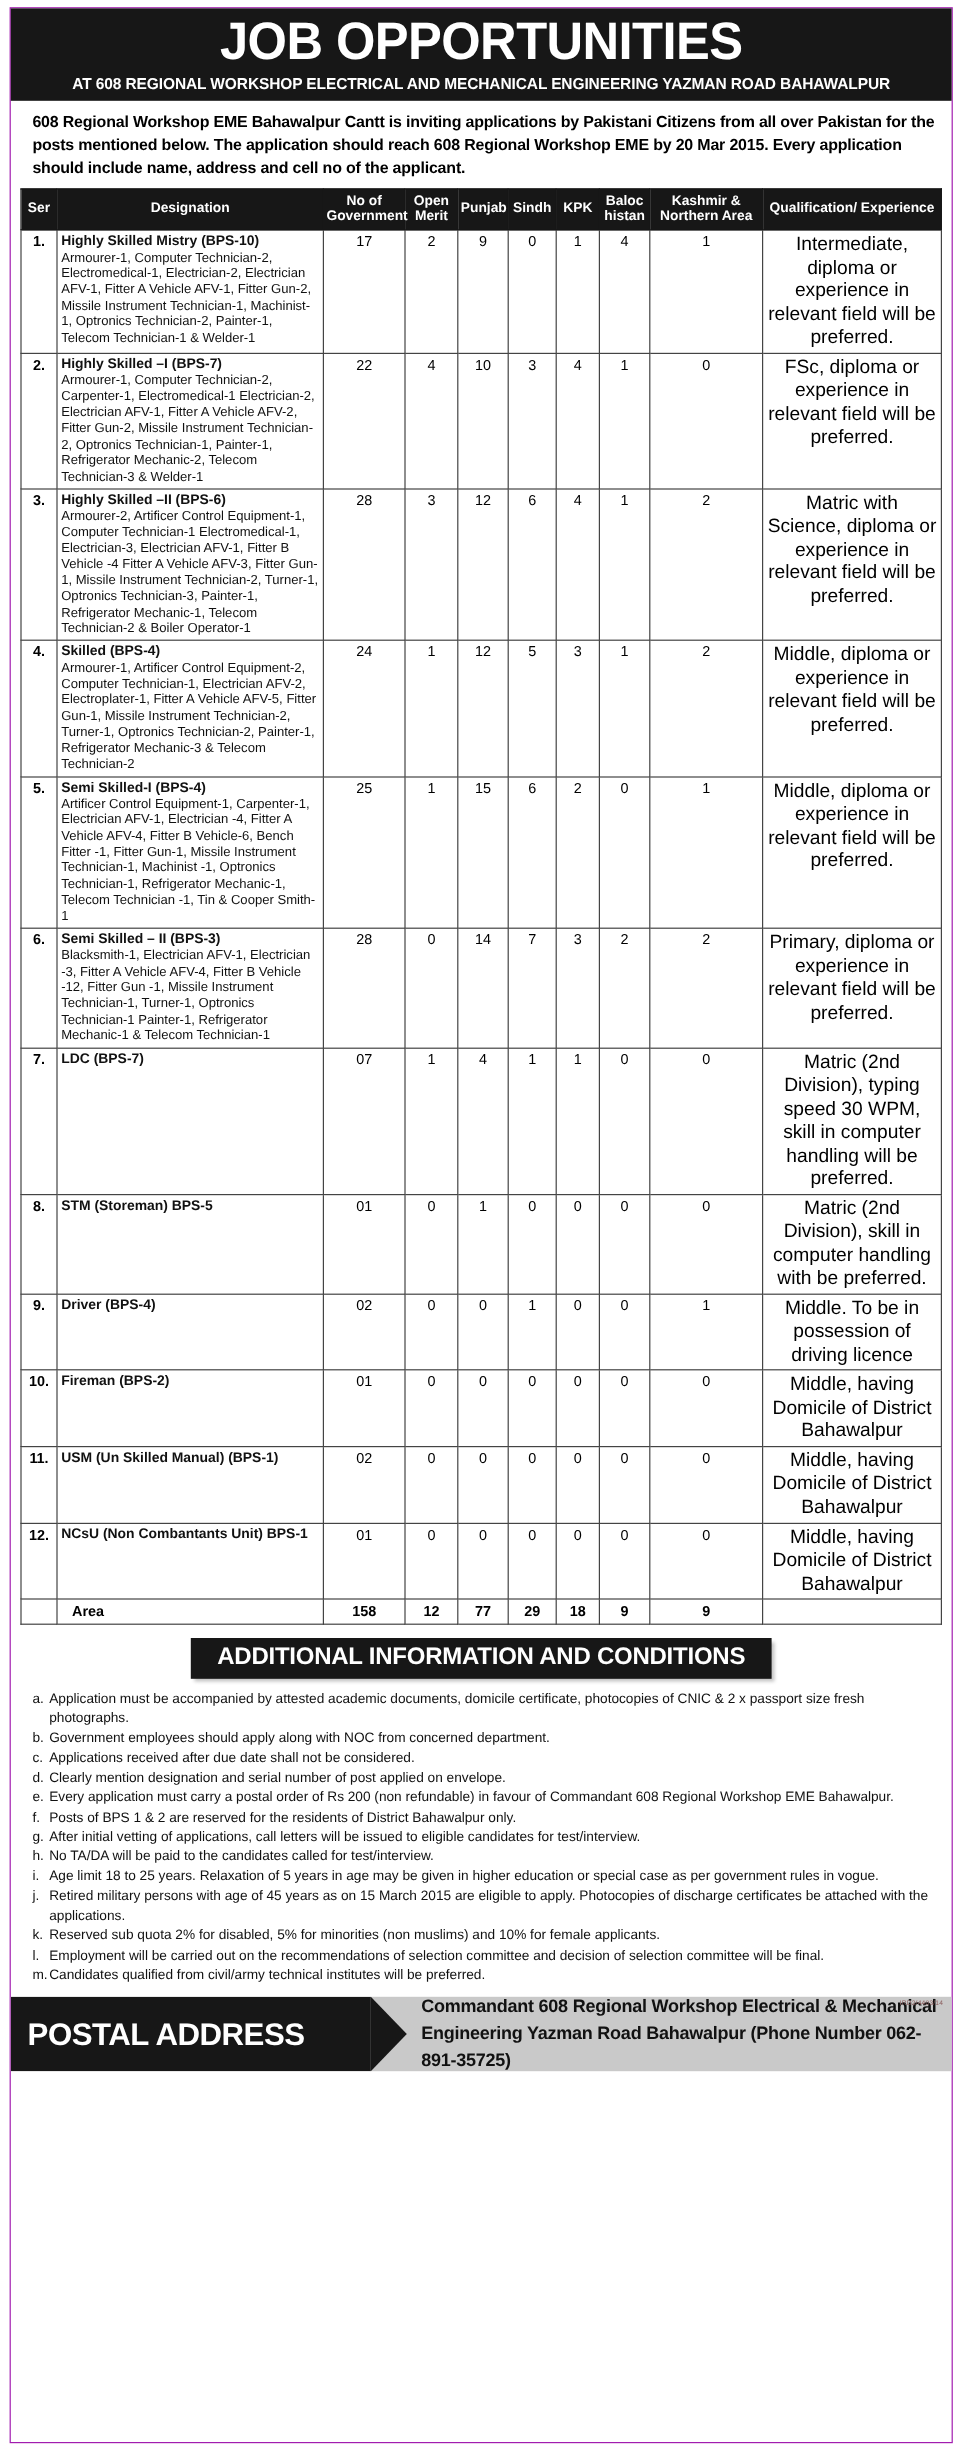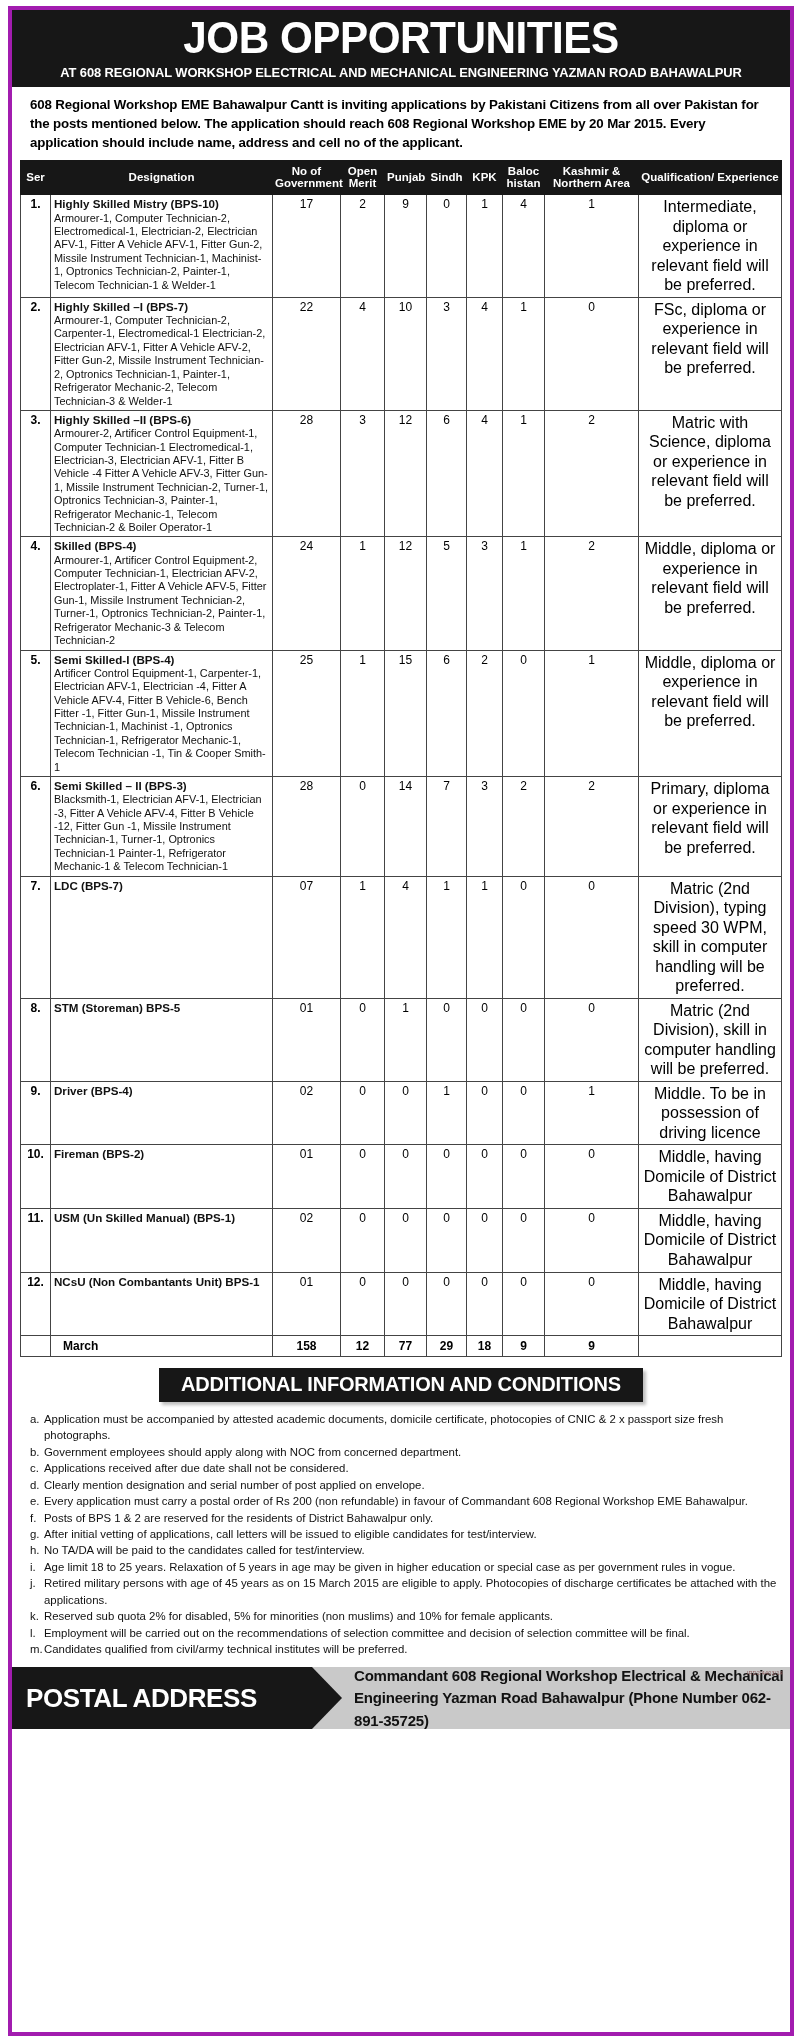--- a/index.html
+++ b/index.html
@@ -18,21 +18,21 @@
     background: #ffffff;
     box-sizing: border-box;
     overflow: hidden;
   }
   .outer-frame {
     position: absolute;
     left: 8px;
     top: 6px;
     width: 786px;
     height: 2030px;
-    border: 4px solid #a21caf;
+    border: 1px solid #a21caf;
     box-sizing: border-box;
     background: #fff;
   }
 
   
   .masthead {
     background: #171717;
     color: #fff;
     padding: 6px 10px 7px 10px;
     text-align: center;
@@ -379,21 +379,21 @@
               <td class="desig">
                 <span class="post-title">STM (Storeman) BPS-5</span>
               </td>
               <td class="num">01</td>
               <td class="num">0</td>
               <td class="num">1</td>
               <td class="num">0</td>
               <td class="num">0</td>
               <td class="num">0</td>
               <td class="num">0</td>
-              <td class="qual">Matric (2nd Division), skill in computer handling will be preferred.</td>
+              <td class="qual">Matric (2nd Division), skill in computer handling with be preferred.</td>
             </tr>
             <tr>
               <td class="ser">9.</td>
               <td class="desig">
                 <span class="post-title">Driver (BPS-4)</span>
               </td>
               <td class="num">02</td>
               <td class="num">0</td>
               <td class="num">0</td>
               <td class="num">1</td>
@@ -439,21 +439,21 @@
               <td class="num">0</td>
               <td class="num">0</td>
               <td class="num">0</td>
               <td class="num">0</td>
               <td class="num">0</td>
               <td class="num">0</td>
               <td class="qual">Middle, having Domicile of District Bahawalpur</td>
             </tr>
             <tr class="total-row">
               <td></td>
-              <td class="total-label">March</td>
+              <td class="total-label">Area</td>
               <td>158</td>
               <td>12</td>
               <td>77</td>
               <td>29</td>
               <td>18</td>
               <td>9</td>
               <td>9</td>
               <td></td>
             </tr>
           </tbody>

